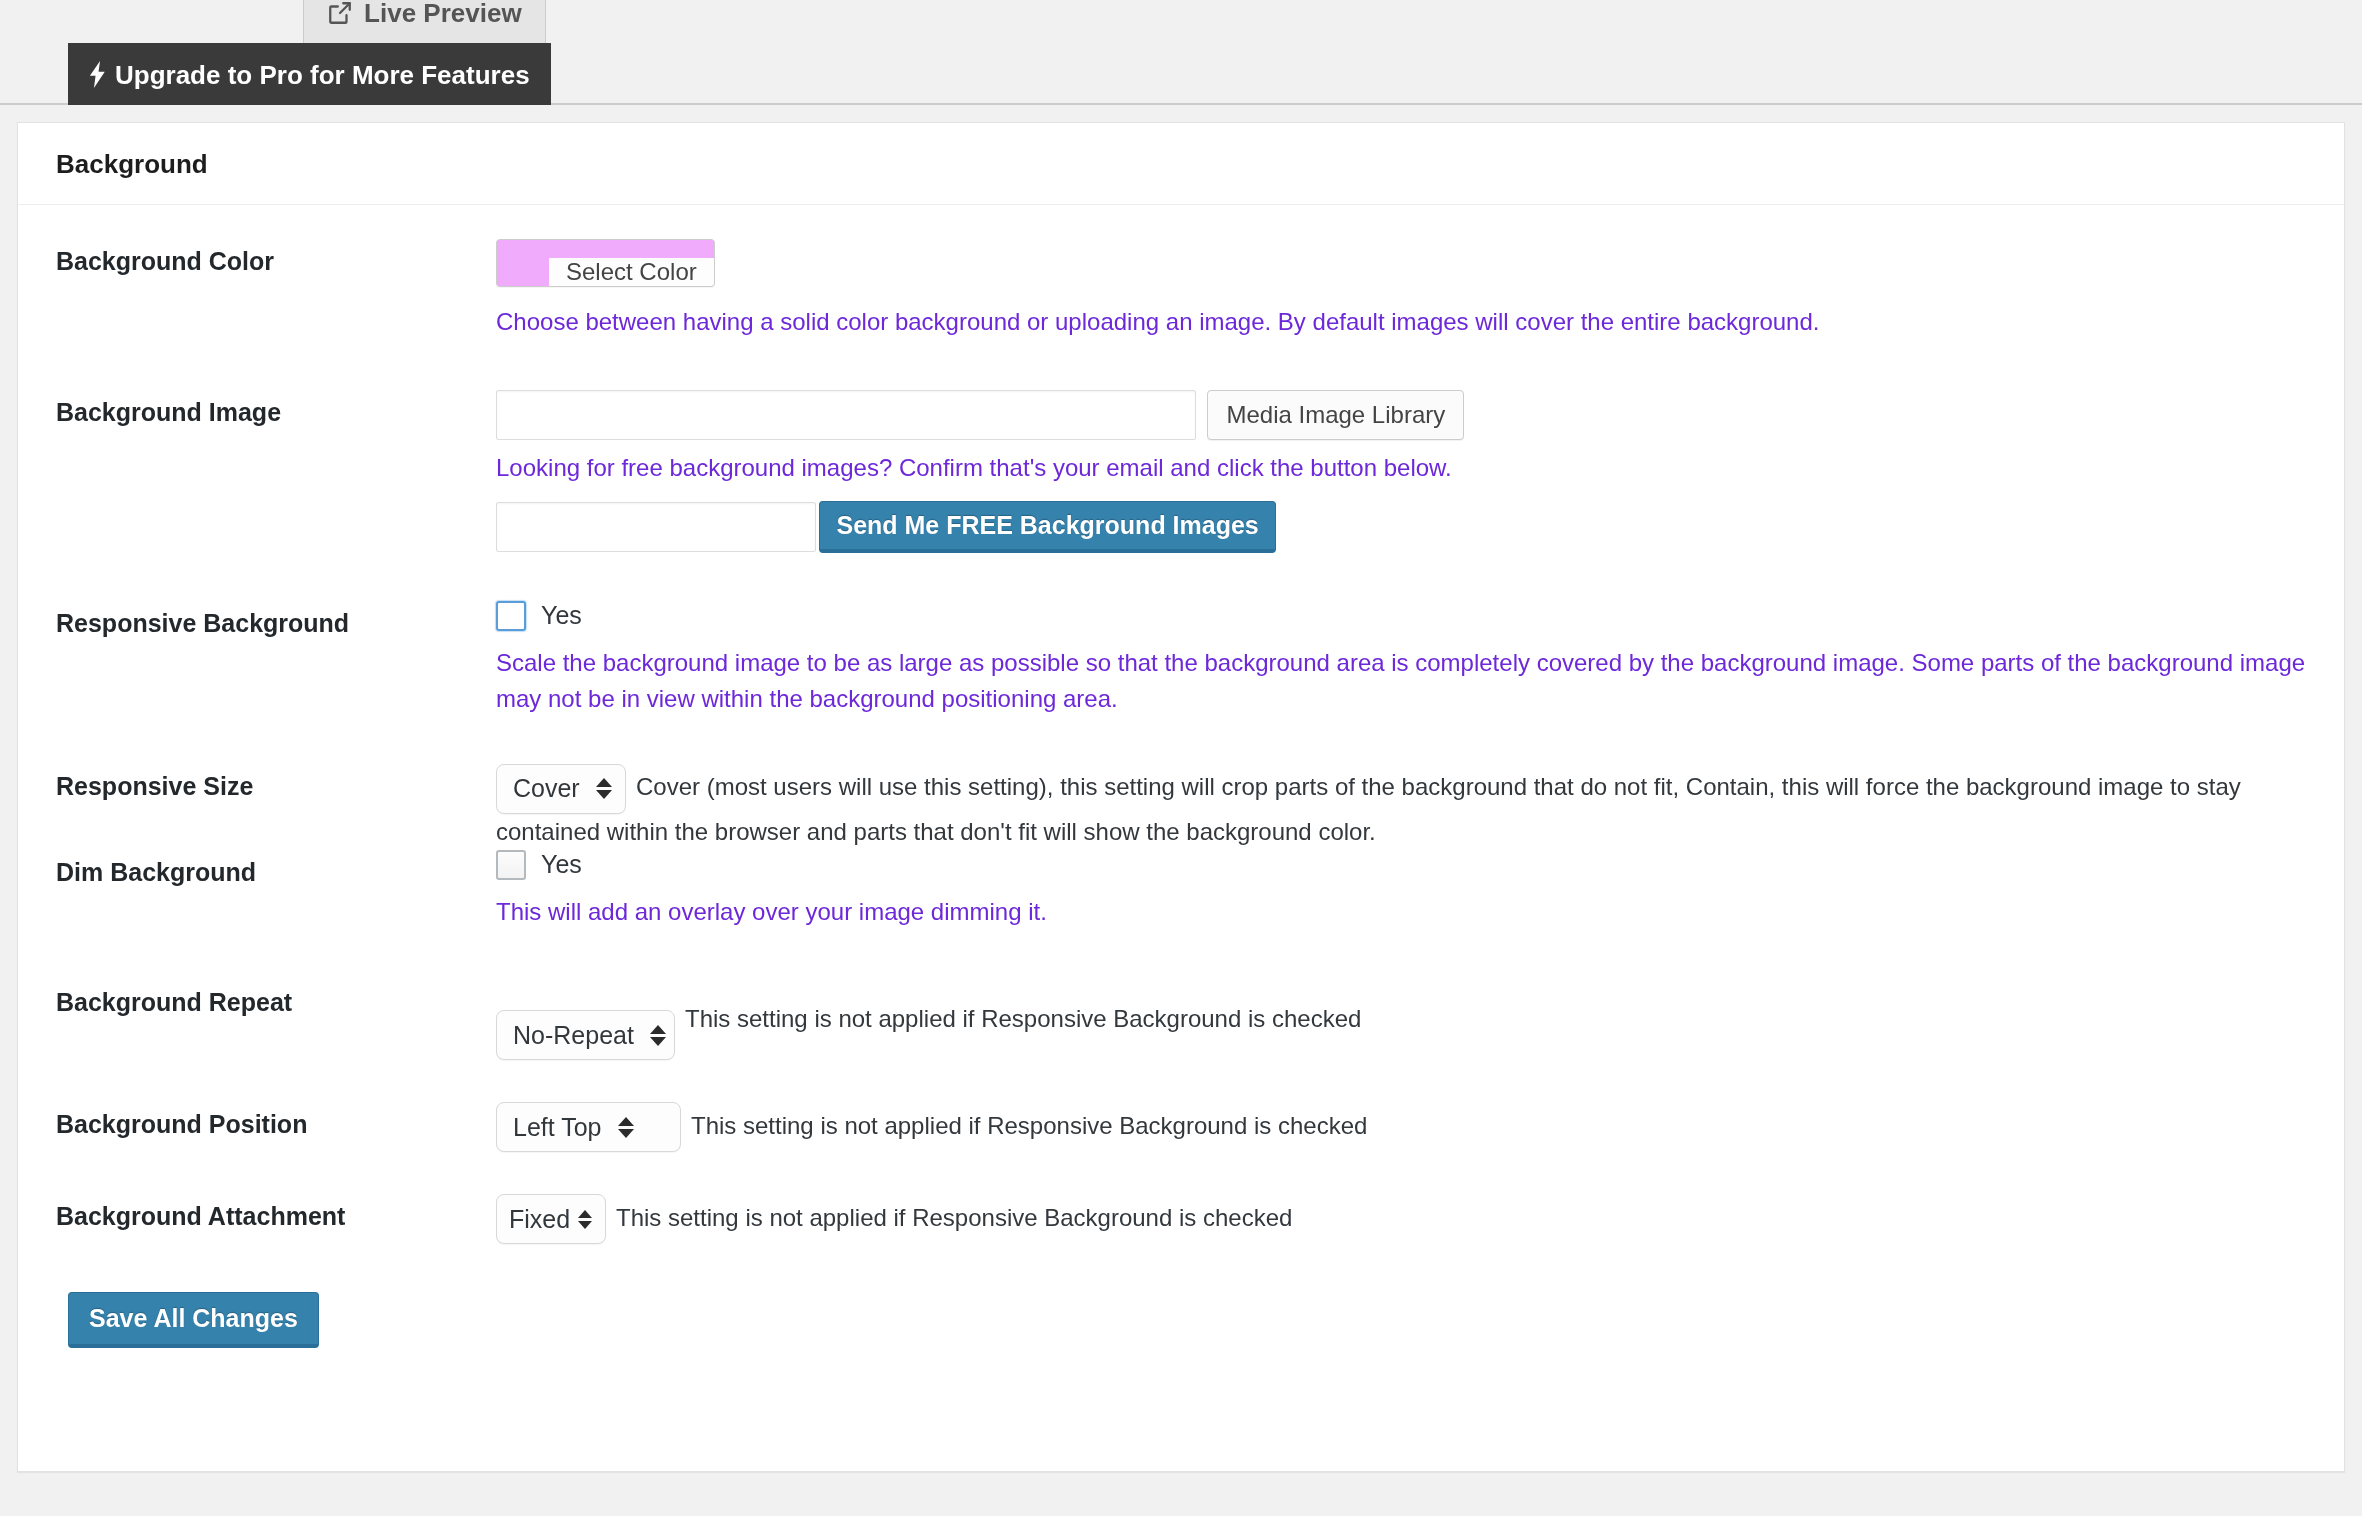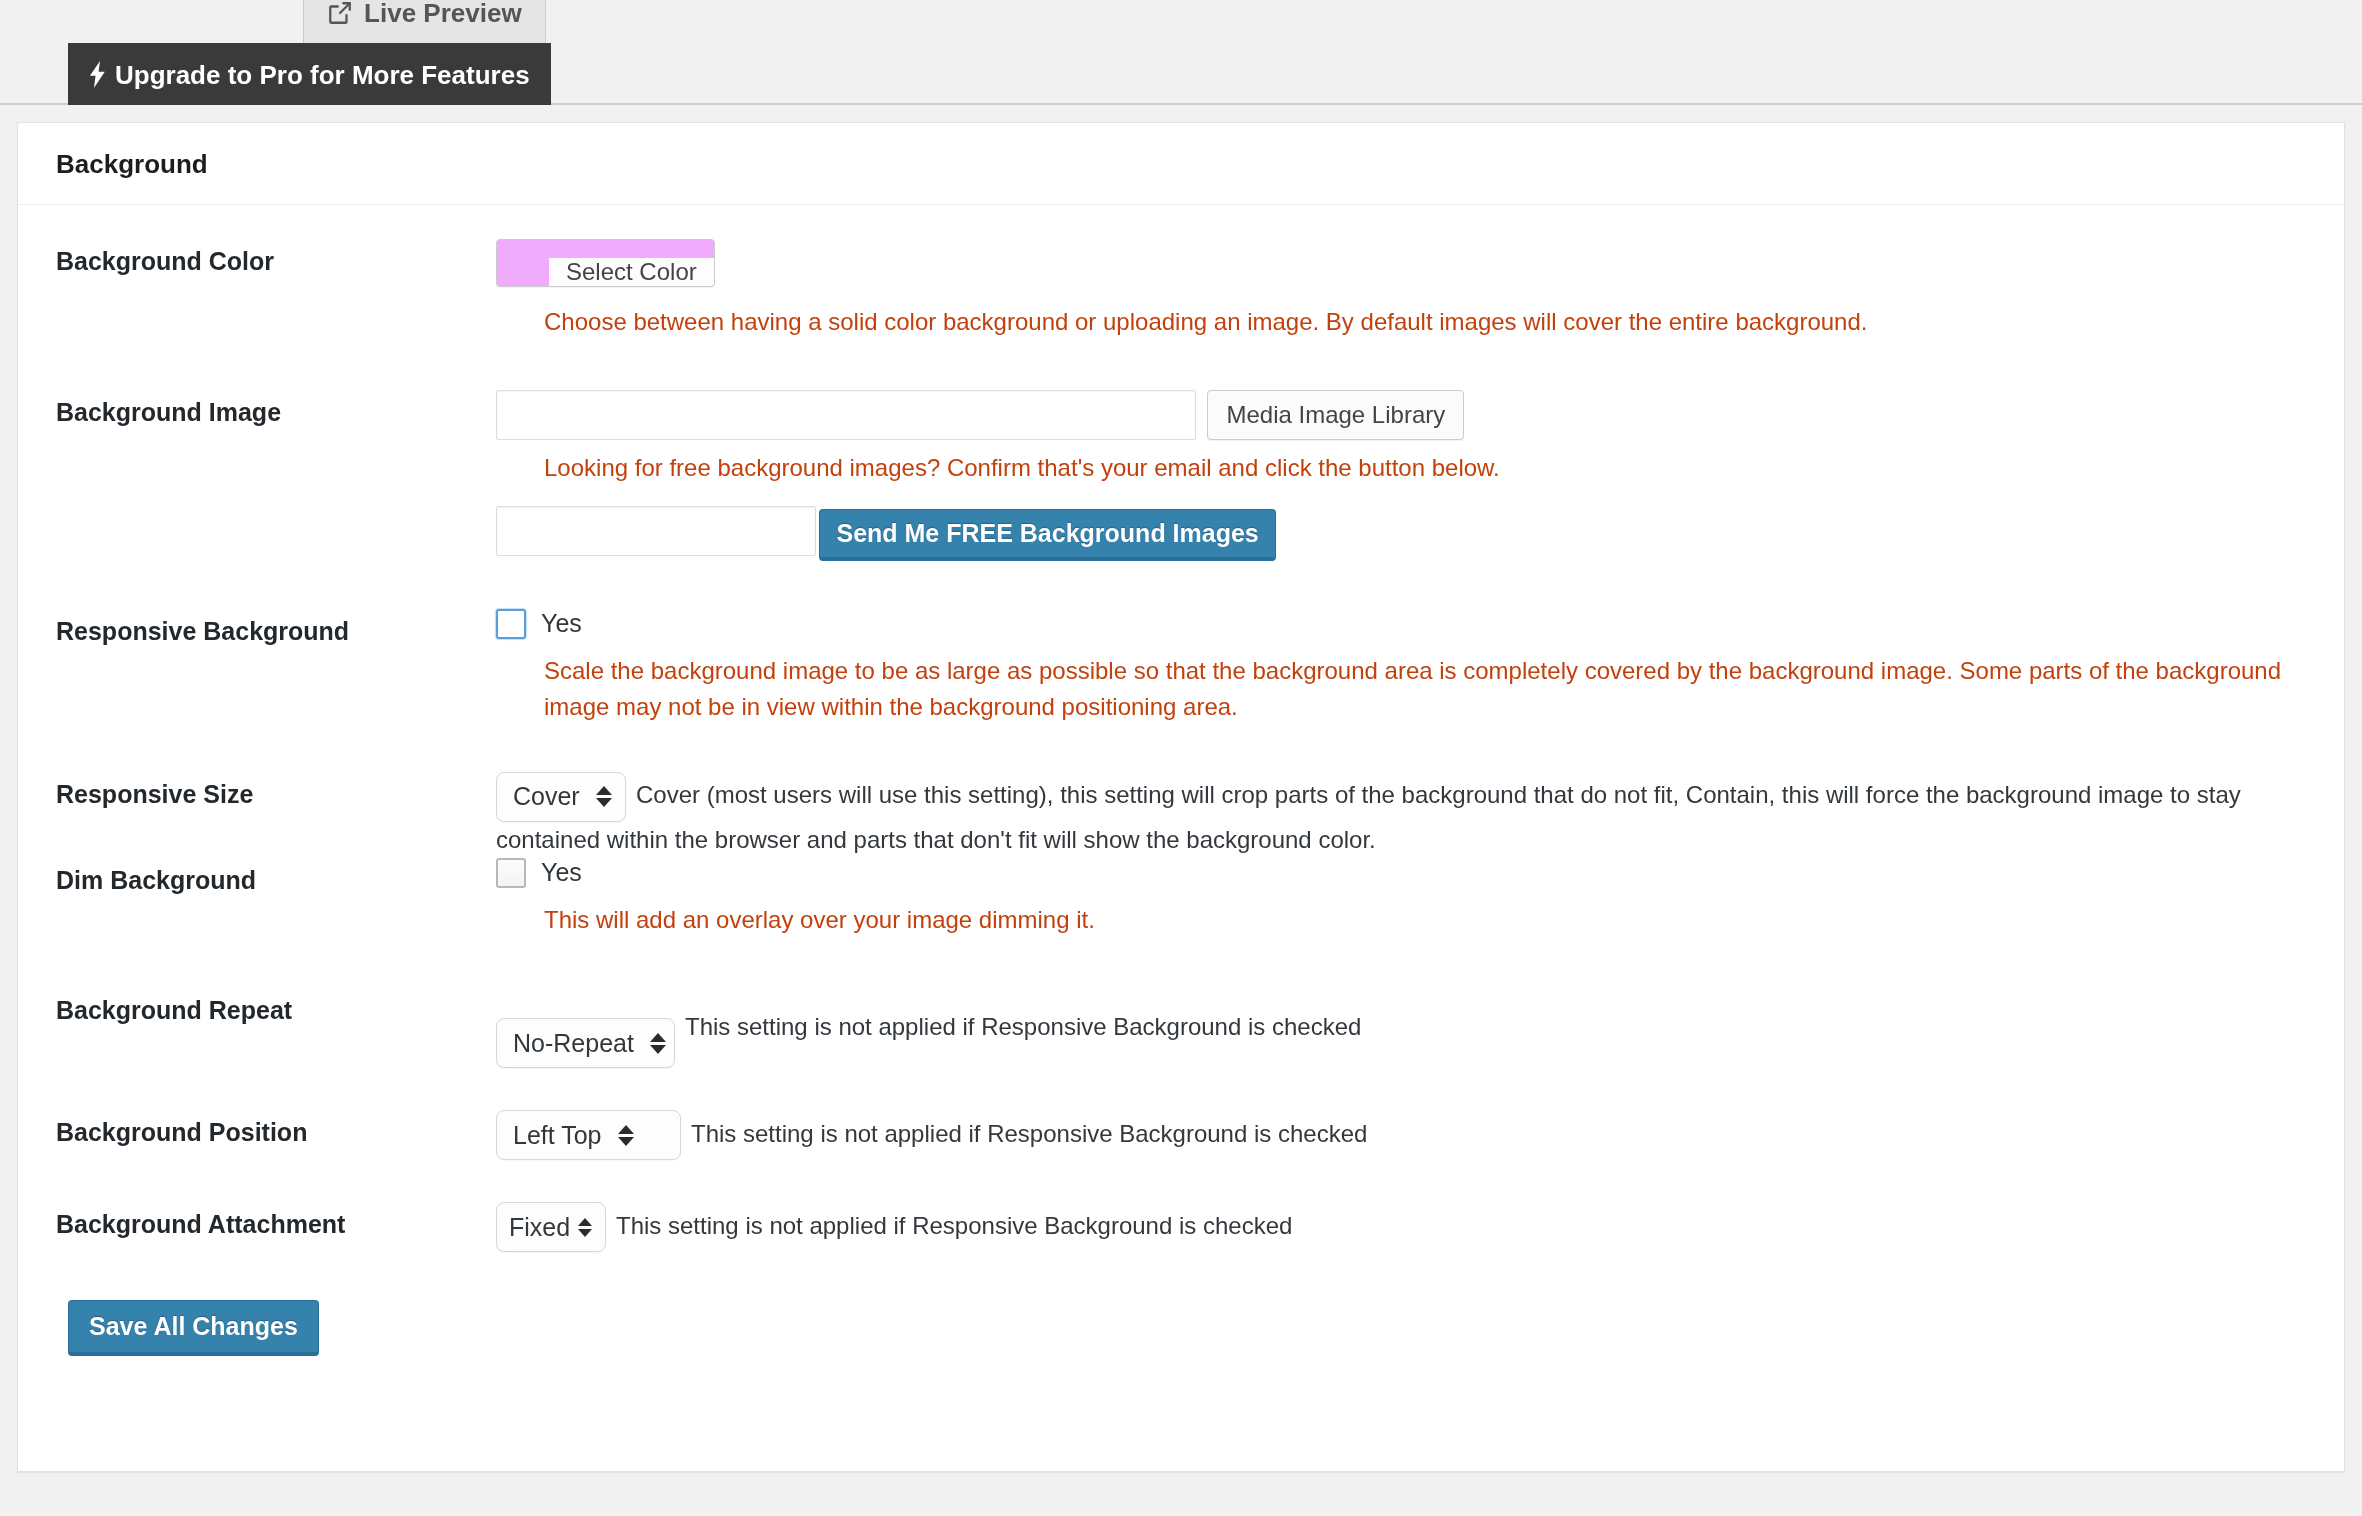--- a/index.html
+++ b/index.html
@@ -101,24 +101,23 @@
     color: #23282d;
     padding-top: 6px;
     line-height: 1.3;
   }
   .row-field {
     flex: 1 1 auto;
     min-width: 0;
   }
   .hint {
     font-size: 24px;
-    color: #c2410c;
+    color: #6d28d9;
     line-height: 1.52;
     margin-top: 14px;
-    margin-left: 48px;
   }
   .hint.tight { margin-top: 10px; }
 
   
   .row + .row { margin-top: 0; }
   .r-color   { margin-bottom: 50px; }
   .r-image   { margin-bottom: 48px; }
   .r-respbg  { margin-bottom: 46px; }
   .r-respsz  { }
   .r-dim     { margin-bottom: 50px; }
@@ -194,21 +193,20 @@
     border-radius: 4px;
     background: #3582ad;
     color: #fff;
     font-size: 25px;
     font-weight: bold;
     font-family: "Liberation Sans", sans-serif;
     cursor: pointer;
     vertical-align: middle;
     text-shadow: 0 -1px 1px rgba(0,0,0,.25);
     line-height: 1;
-    margin-top: 8px;
   }
   .btn-send { margin-left: -1px; }
   .btn-save { margin: 0 0 0 38px; height: 56px; padding: 0 20px; }
 
   
   .checkline {
     display: flex;
     align-items: center;
     gap: 15px;
   }

